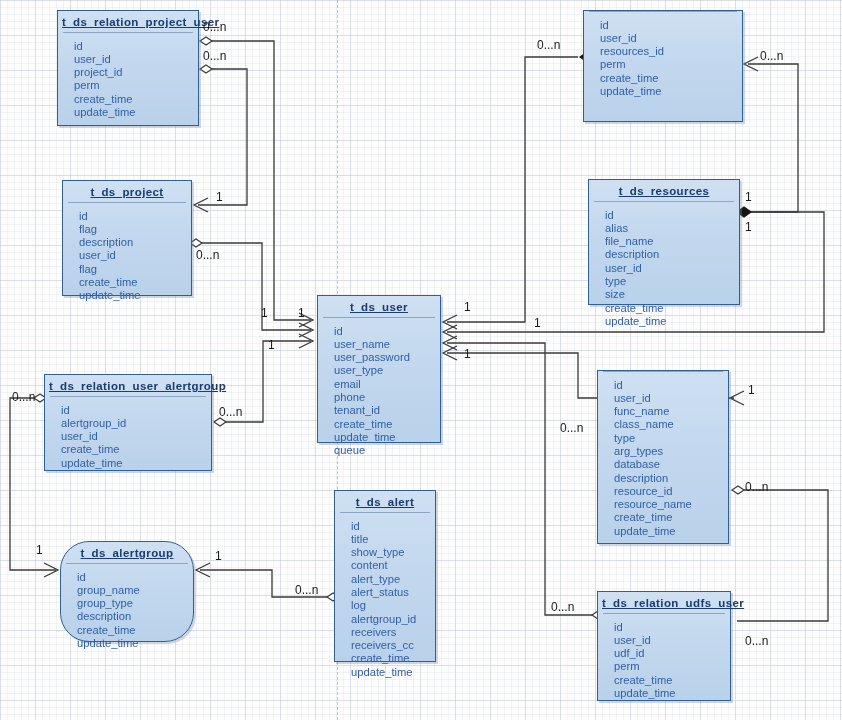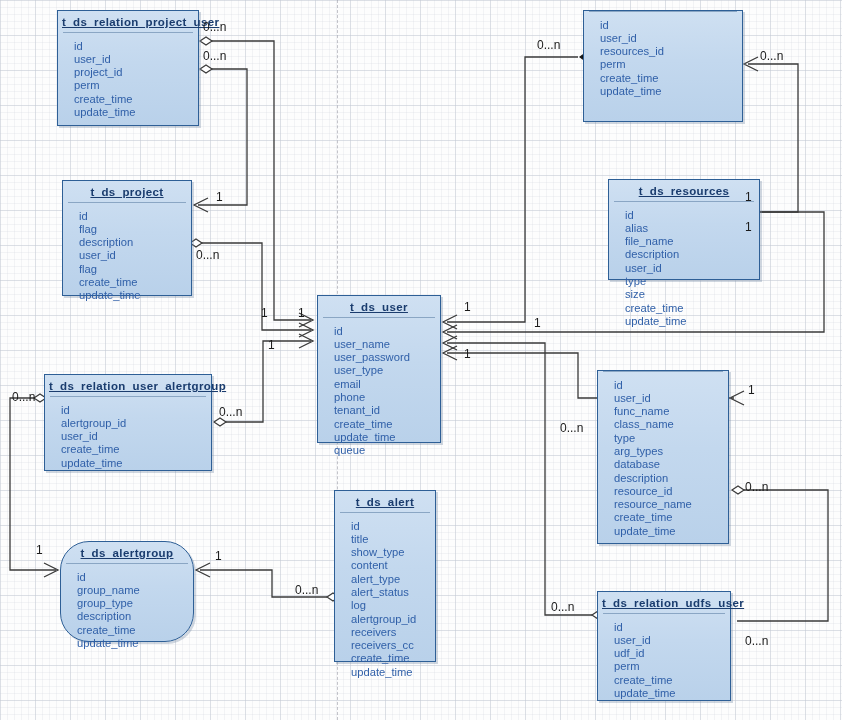--- a/index.html
+++ b/index.html
@@ -215,21 +215,21 @@
       <div class="field">id</div>
       <div class="field">flag</div>
       <div class="field">description</div>
       <div class="field">user_id</div>
       <div class="field">flag</div>
       <div class="field">create_time</div>
       <div class="field">update_time</div>
     </div>
   </div>
 
-  <div class="entity" style="left:608px; top:179px; width:152px; height:101px;">
+  <div class="entity" style="left:588px; top:179px; width:152px; height:126px;">
     <div class="entity-title">t_ds_resources</div>
     <div class="entity-sep"></div>
     <div class="entity-fields">
       <div class="field">id</div>
       <div class="field">alias</div>
       <div class="field">file_name</div>
       <div class="field">description</div>
       <div class="field">user_id</div>
       <div class="field">type</div>
       <div class="field">size</div>

